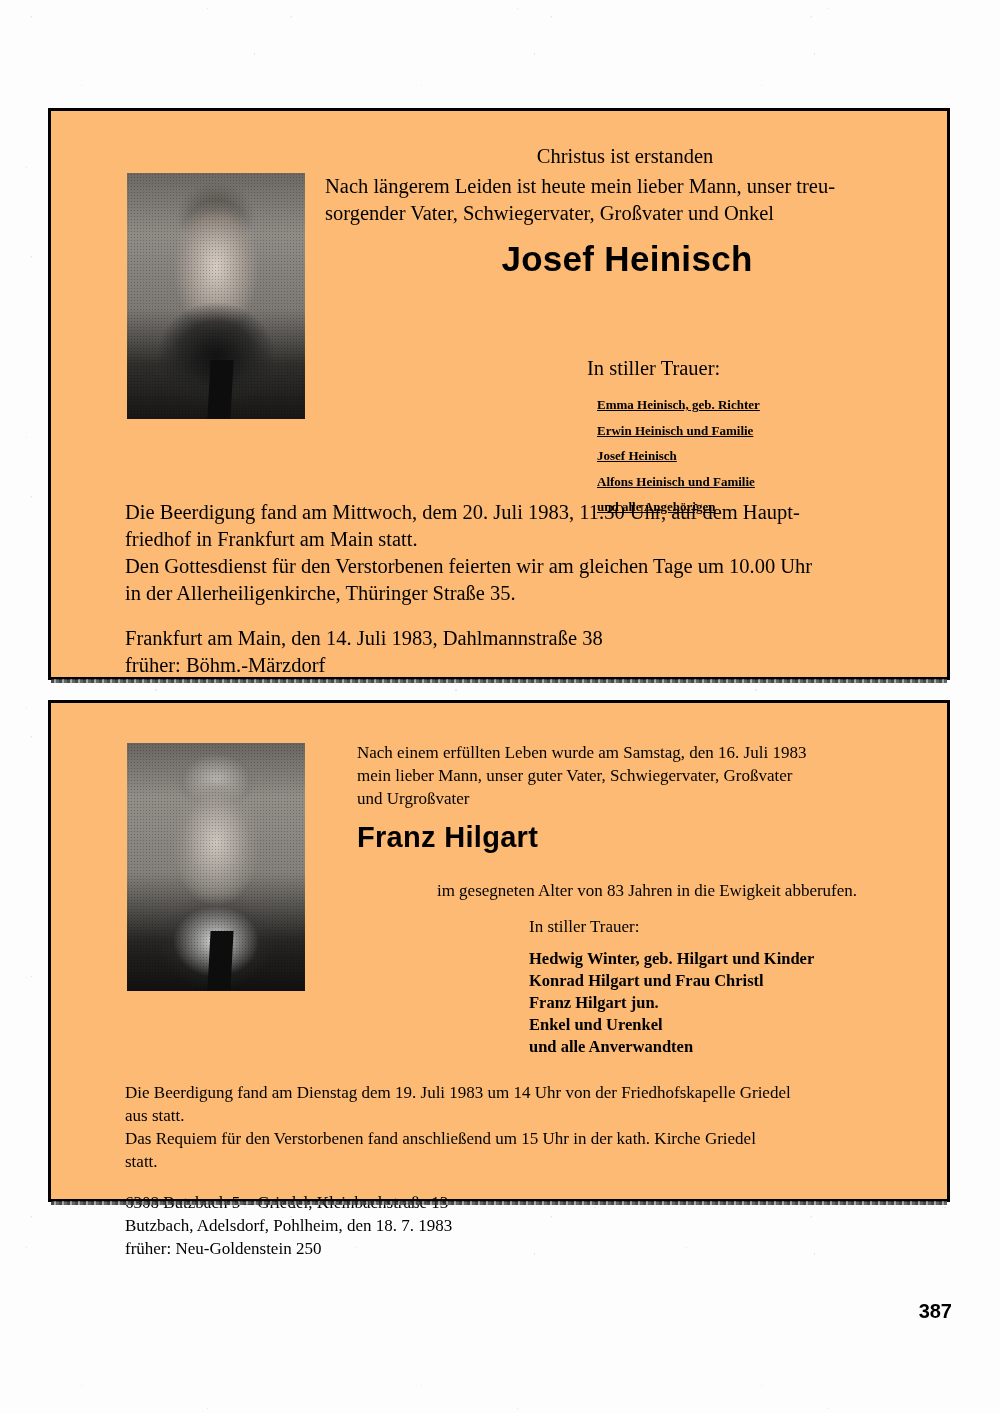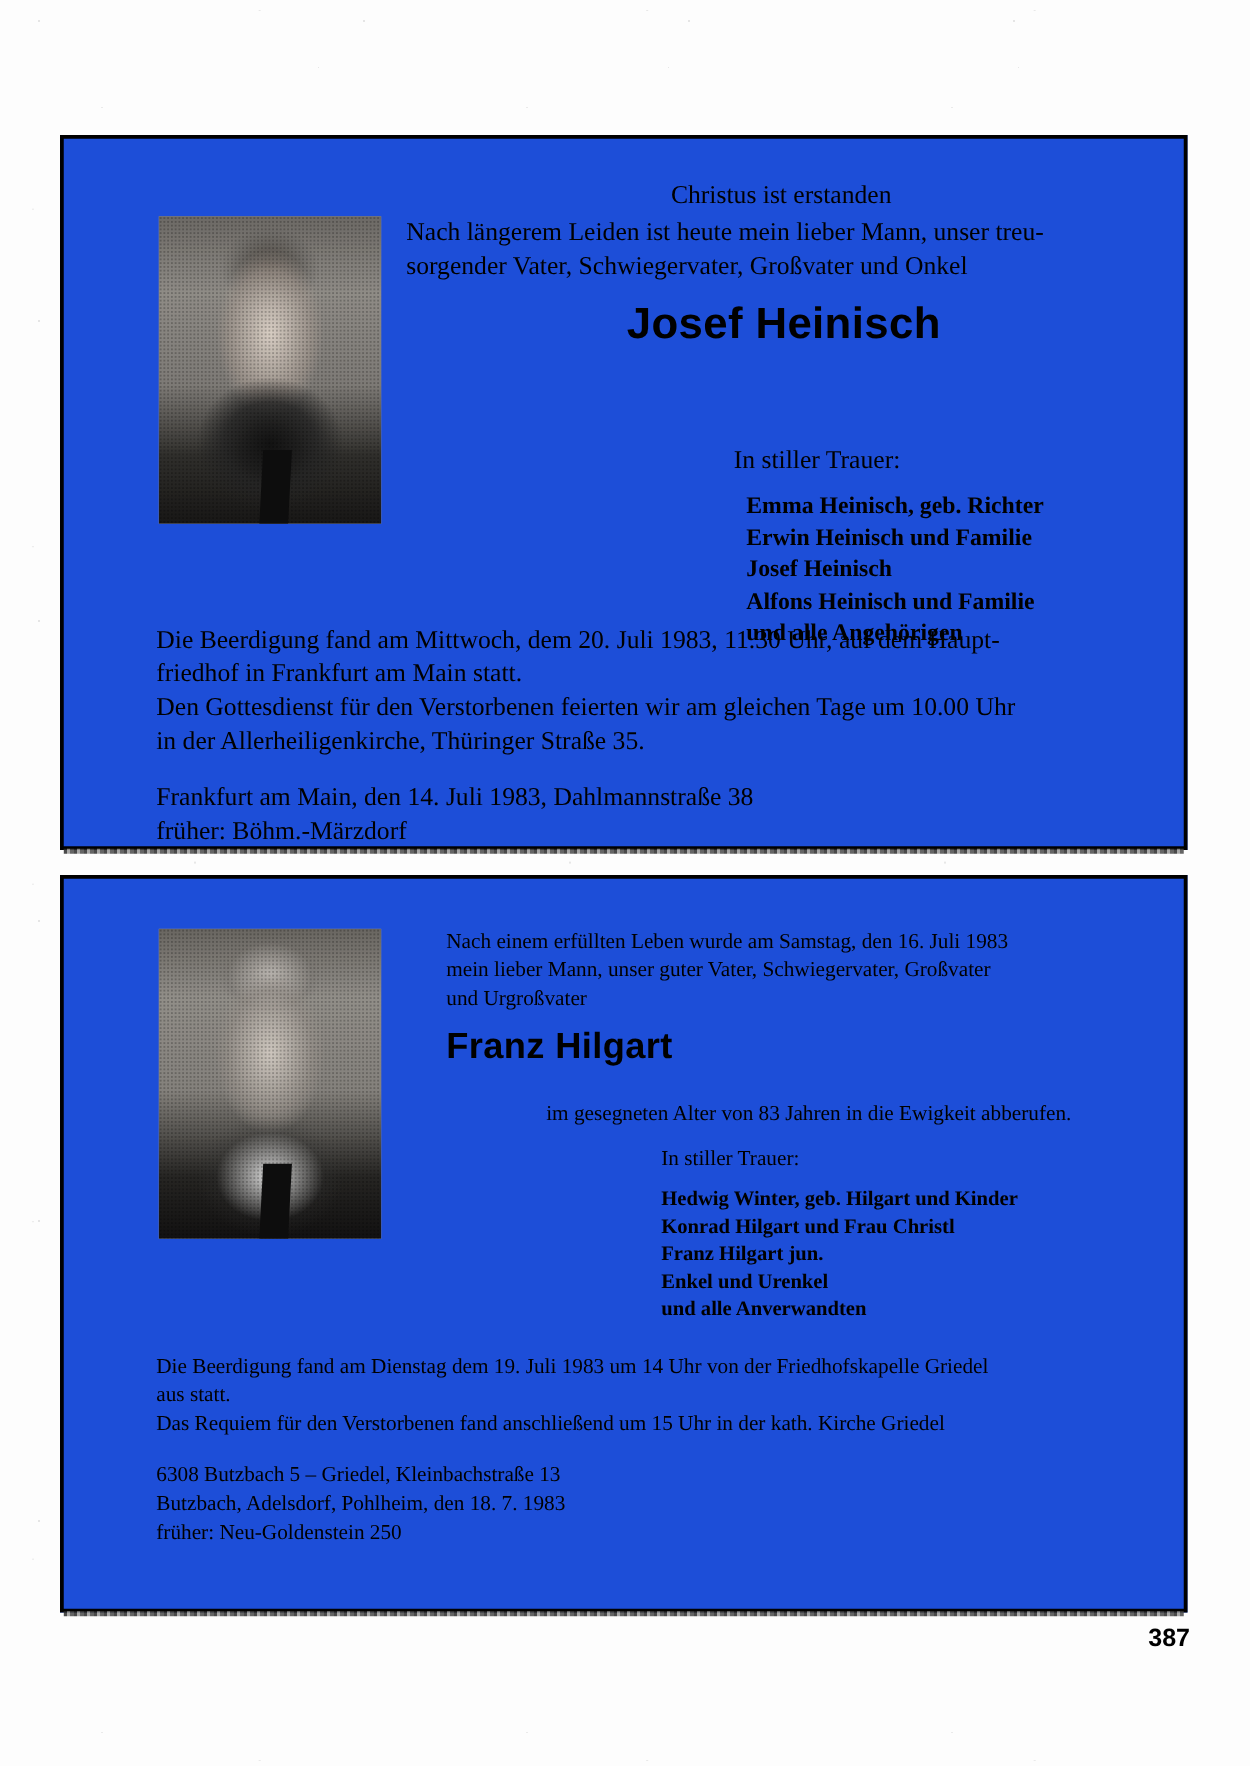--- a/index.html
+++ b/index.html
@@ -38,21 +38,21 @@
       radial-gradient(circle at 35% 95%, #d1d1d1 0.7px, transparent 0.8px),
       radial-gradient(circle at 70% 66%, #dadada 0.6px, transparent 0.7px);
     background-size: 260px 240px, 310px 280px, 280px 300px, 340px 260px,
                      290px 320px, 330px 270px, 300px 250px, 270px 310px,
                      320px 290px, 350px 330px;
   }
 
   
   .notice {
     position: absolute;
-    background: #1d4ed8;
+    background: #fdba74;
     border: 3px solid #000000;
     box-sizing: border-box;
   }
   .notice::after {
     content: "";
     position: absolute;
     left: 0; right: 0; bottom: -6px;
     height: 4px;
     background: repeating-linear-gradient(90deg, #2a2a2a 0 3px, #9a9a9a 3px 5px, #4a4a4a 5px 8px);
     opacity: .85;
@@ -60,21 +60,21 @@
   #notice-1 {
     left: 48px;
     top: 108px;
     width: 902px;
     height: 572px;
   }
   #notice-2 {
     left: 48px;
     top: 700px;
     width: 902px;
-    height: 590px;
+    height: 502px;
   }
 
   .portrait {
     position: absolute;
     background: #8a8a8a;
     overflow: hidden;
     filter: contrast(1.05);
   }
   #portrait-1 { left: 76px; top: 62px; width: 178px; height: 246px; }
   #portrait-2 { left: 76px; top: 40px; width: 178px; height: 248px; }
@@ -127,21 +127,21 @@
     letter-spacing: .3px;
   }
   .name-1 {
     font-size: 35px;
     text-align: center;
   }
   .name-2 {
     font-size: 29px;
   }
   .t20 { font-size: 20.5px; line-height: 27px; }
-  .t19 { font-size: 19px; line-height: 25.5px; }
+  .t19 { font-size: 13px; line-height: 25.5px; text-decoration: underline; }
   .t17 { font-size: 17px; line-height: 23px; }
   .t16 { font-size: 16.5px; line-height: 22px; }
   .center { text-align: center; }
   .gap-s { height: 10px; }
   .gap-m { height: 18px; }
 
   .mourners {
     margin-left: 146px;
   }
   .mourners-2 {
@@ -237,20 +237,21 @@
         <p class="t16 bold line">Franz Hilgart jun.</p>
         <p class="t16 bold line">Enkel und Urenkel</p>
         <p class="t16 bold line">und alle Anverwandten</p>
       </div>
     </div>
 
     <div class="body-text" style="left:74px; top:378px; width:820px;">
       <p class="t17 line">Die Beerdigung fand am Dienstag dem 19. Juli 1983 um 14 Uhr von der Friedhofskapelle Griedel</p>
       <p class="t17 line">aus statt.</p>
       <p class="t17 line">Das Requiem für den Verstorbenen fand anschließend um 15 Uhr in der kath. Kirche Griedel</p>
+      <p class="t17 line">statt.</p>
       <div class="gap-m"></div>
       <p class="t17 line">6308 Butzbach 5 – Griedel, Kleinbachstraße 13</p>
       <p class="t17 line">Butzbach, Adelsdorf, Pohlheim, den 18. 7. 1983</p>
       <p class="t17 line">früher: Neu-Goldenstein 250</p>
     </div>
   </div>
 
   <div class="page-number">387</div>
 </div>
 

